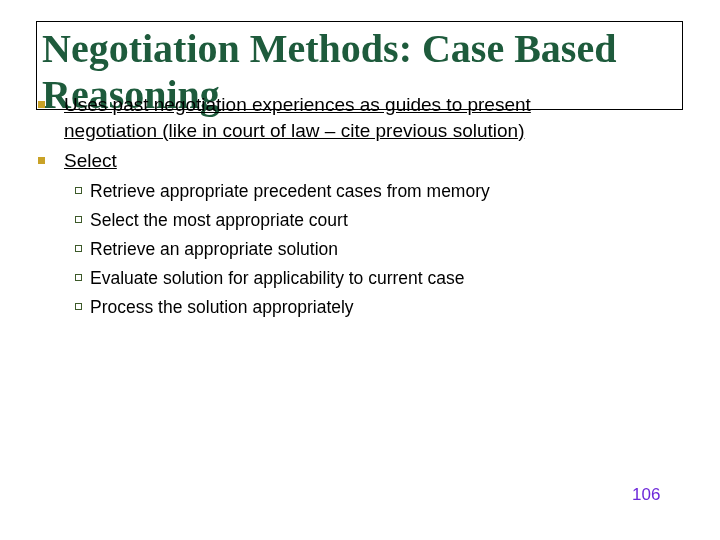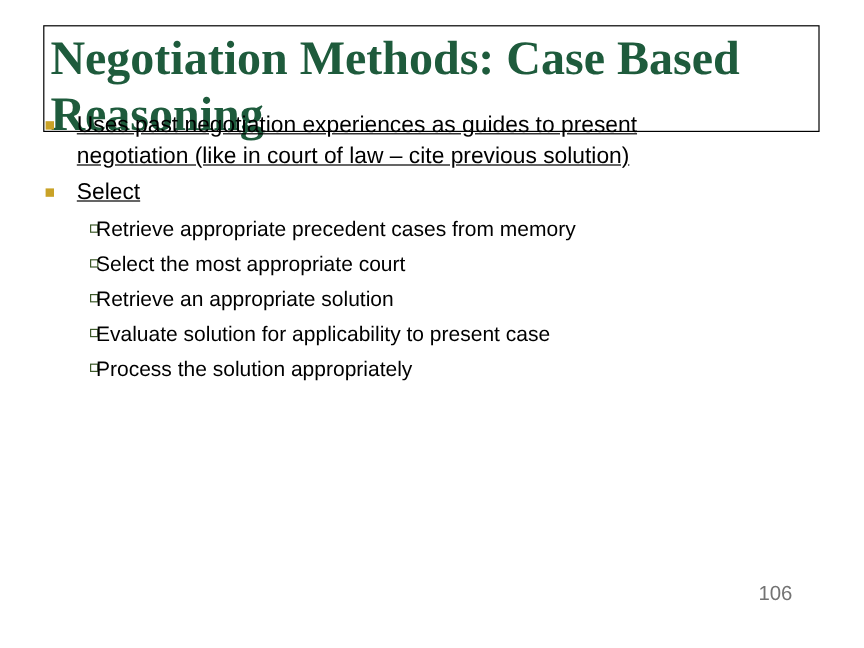--- a/index.html
+++ b/index.html
@@ -24,30 +24,30 @@
     }
     .lvl1 {
       position: absolute; left: 64px;
       font-size: 19px; line-height: 24px; color: #000; text-decoration: underline;
     }
     .b1 {
       position: absolute; left: 38px; width: 7px; height: 7px;
       background: #c9a227;
     }
     .lvl2 {
-      position: absolute; left: 80px;
+      position: absolute; left: 90px;
       font-size: 17.5px; line-height: 22px; color: #000;
     }
     .b2 {
       position: absolute; left: 75px; width: 5px; height: 5px;
       border: 1px solid #3d5a2a; background: #fff;
     }
     .page-num {
       position: absolute; left: 632px; top: 485px;
-      font-size: 17px; color: #737373;
+      font-size: 17px; color: #6d28d9;
     }
   </style>
 </head>
 <body>
 
 <div class="title-box"></div>
 <h1 class="title">Negotiation Methods: Case Based Reasoning</h1>
 
 <div>
   <span class="b1" style="top:101px"></span>
@@ -61,20 +61,20 @@
     <span class="b2" style="top:187px"></span>
     <div class="lvl2" style="top:180px">Retrieve appropriate precedent cases from memory</div>
 
     <span class="b2" style="top:216px"></span>
     <div class="lvl2" style="top:209px">Select the most appropriate court</div>
 
     <span class="b2" style="top:245px"></span>
     <div class="lvl2" style="top:238px">Retrieve an appropriate solution</div>
 
     <span class="b2" style="top:274px"></span>
-    <div class="lvl2" style="top:267px">Evaluate solution for applicability to present case</div>
+    <div class="lvl2" style="top:267px">Evaluate solution for applicability to current case</div>
 
     <span class="b2" style="top:303px"></span>
     <div class="lvl2" style="top:296px">Process the solution appropriately</div>
   </div>
 </div>
 
 <div class="page-num">106</div>
 
 </body></html>

